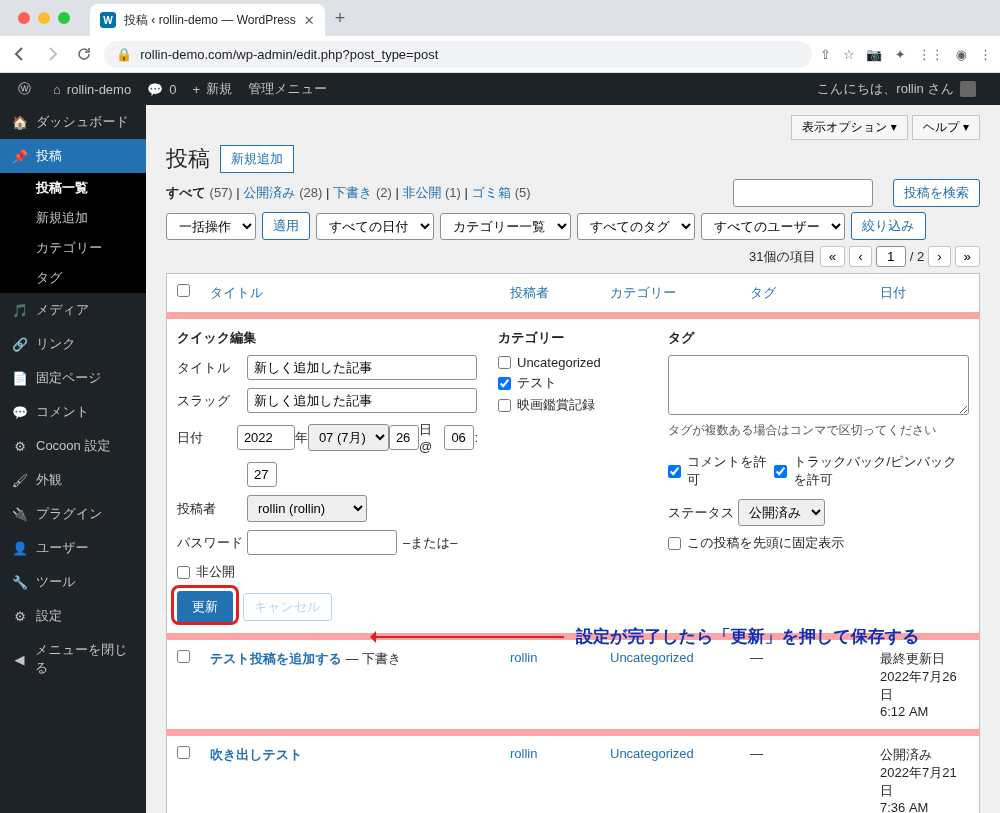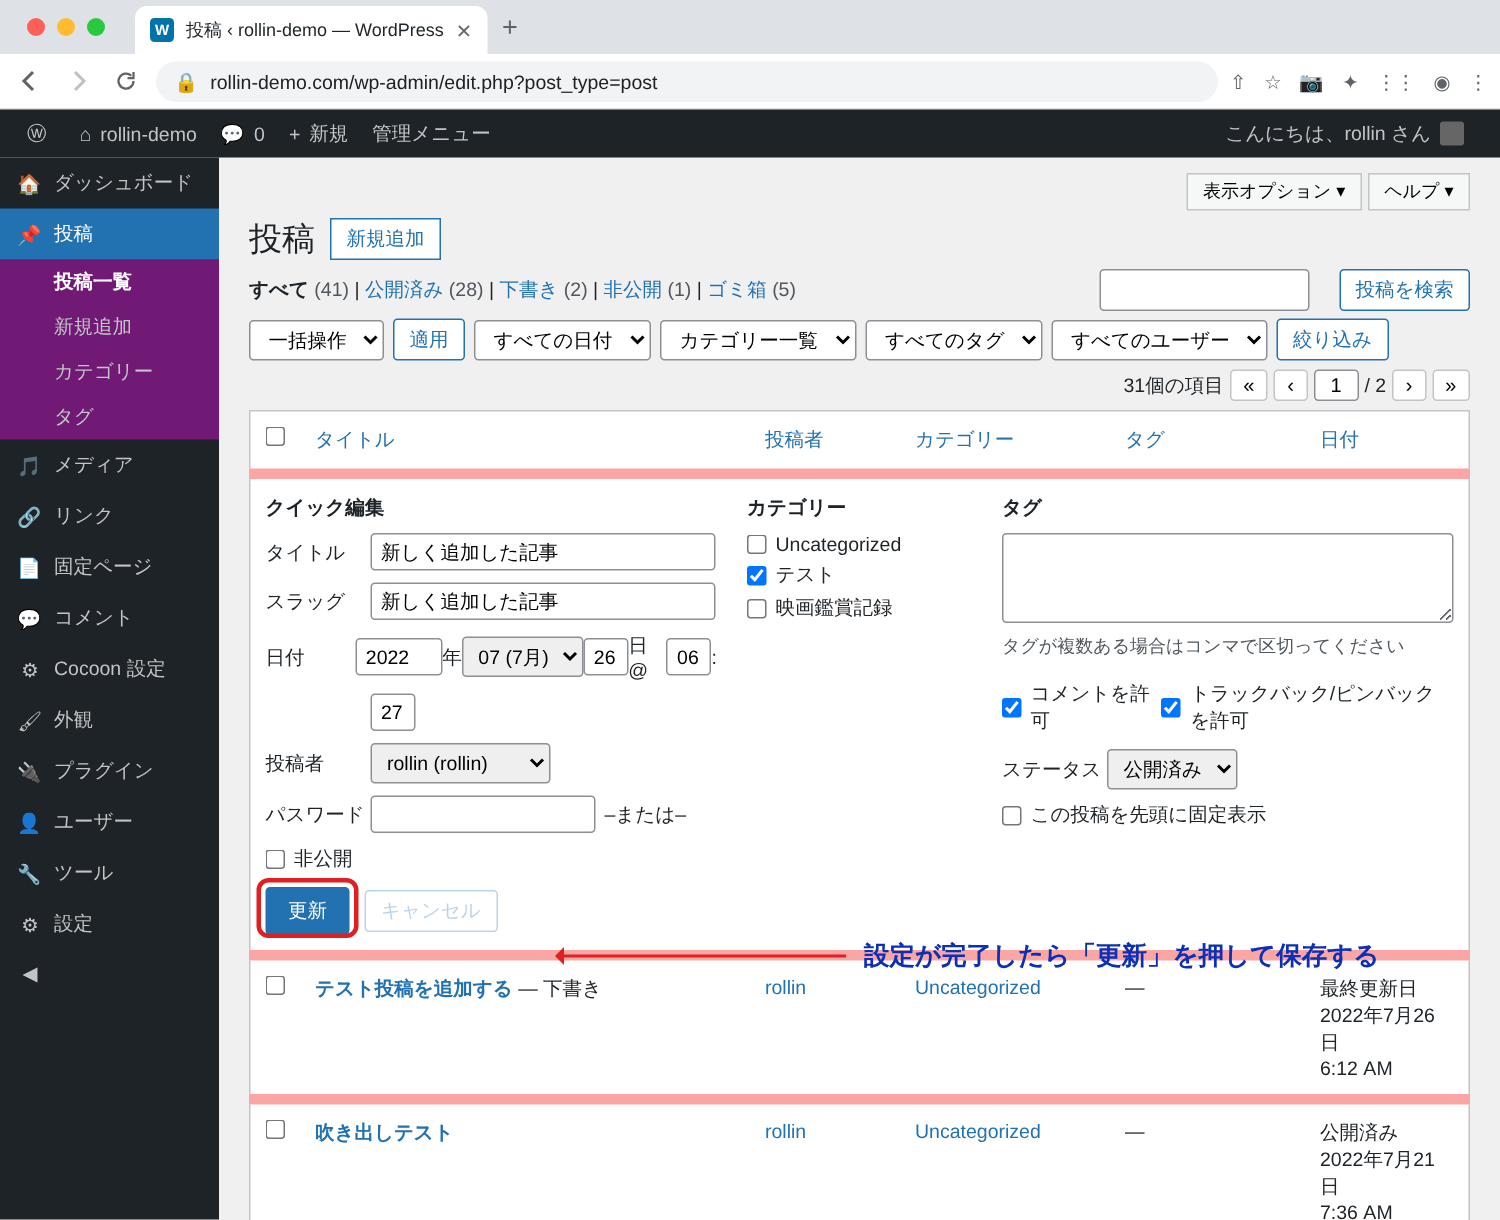--- a/index.html
+++ b/index.html
@@ -30,21 +30,21 @@
 .adminbar-spacer { flex: 1; }
 .adminbar .icon { margin-right: 6px; }
 
 
 .wrap { display: flex; height: calc(813px - 36px - 36px - 32px); }
 .sidebar { width: 146px; background: #1d2327; color: #c3c4c7; }
 .menu-item { display: flex; align-items: center; padding: 8px 10px; cursor: pointer; font-size: 13px; }
 .menu-item.current { background: #2271b1; color: #fff; position: relative; }
 .menu-item.current::after { content: ''; position: absolute; right: -8px; top: 50%; transform: translateY(-50%); border: 8px solid transparent; border-left-color: #2271b1; }
 .menu-item .micon { width: 20px; margin-right: 6px; text-align: center; }
-.submenu { background: #701a75; }
+.submenu { background: #000000; }
 .submenu-item { padding: 6px 10px 6px 36px; cursor: pointer; color: #c3c4c7; }
 .submenu-item.current { color: #fff; font-weight: 600; }
 
 
 .content { flex: 1; background: #f0f0f1; padding: 10px 20px; overflow-y: auto; position: relative; }
 .screen-meta { display: flex; justify-content: flex-end; gap: 4px; }
 .screen-btn { border: 1px solid #c3c4c7; background: #f6f7f7; padding: 3px 10px; font-size: 12px; cursor: pointer; }
 .page-title-row { display: flex; align-items: center; margin-top: 4px; }
 h1 { font-size: 22px; font-weight: 400; margin-right: 10px; }
 .page-action { border: 1px solid #2271b1; color: #2271b1; background: #fff; padding: 4px 10px; font-size: 13px; cursor: pointer; }
@@ -228,36 +228,37 @@
     <div class="menu-item">
         <span class="micon">🔧</span>
         <span>ツール</span>
       </div>
     <div class="menu-item">
         <span class="micon">⚙</span>
         <span>設定</span>
       </div>
     <div class="menu-item">
         <span class="micon">◀</span>
+        <span>メニューを閉じる</span>
       </div>
   </div>
 
   <div class="content">
     <div class="screen-meta">
       <button class="screen-btn">表示オプション ▾</button>
       <button class="screen-btn">ヘルプ ▾</button>
     </div>
     <div class="page-title-row">
       <h1>投稿</h1>
       <button class="page-action">新規追加</button>
     </div>
 
     <div style="display:flex;align-items:center">
       <div class="subsubsub">
-        <strong>すべて</strong> <span class="count">(41)</span> |
+        <strong>すべて</strong> <span class="count">(57)</span> |
         <a>公開済み</a> <span class="count">(28)</span> |
         <a>下書き</a> <span class="count">(2)</span> |
         <a>非公開</a> <span class="count">(1)</span> |
         <a>ゴミ箱</a> <span class="count">(5)</span>
       </div>
       <div class="tablenav-spacer"></div>
       <div class="search-box">
         <input type="text" style="">
         <button class="btn">投稿を検索</button>
       </div>

